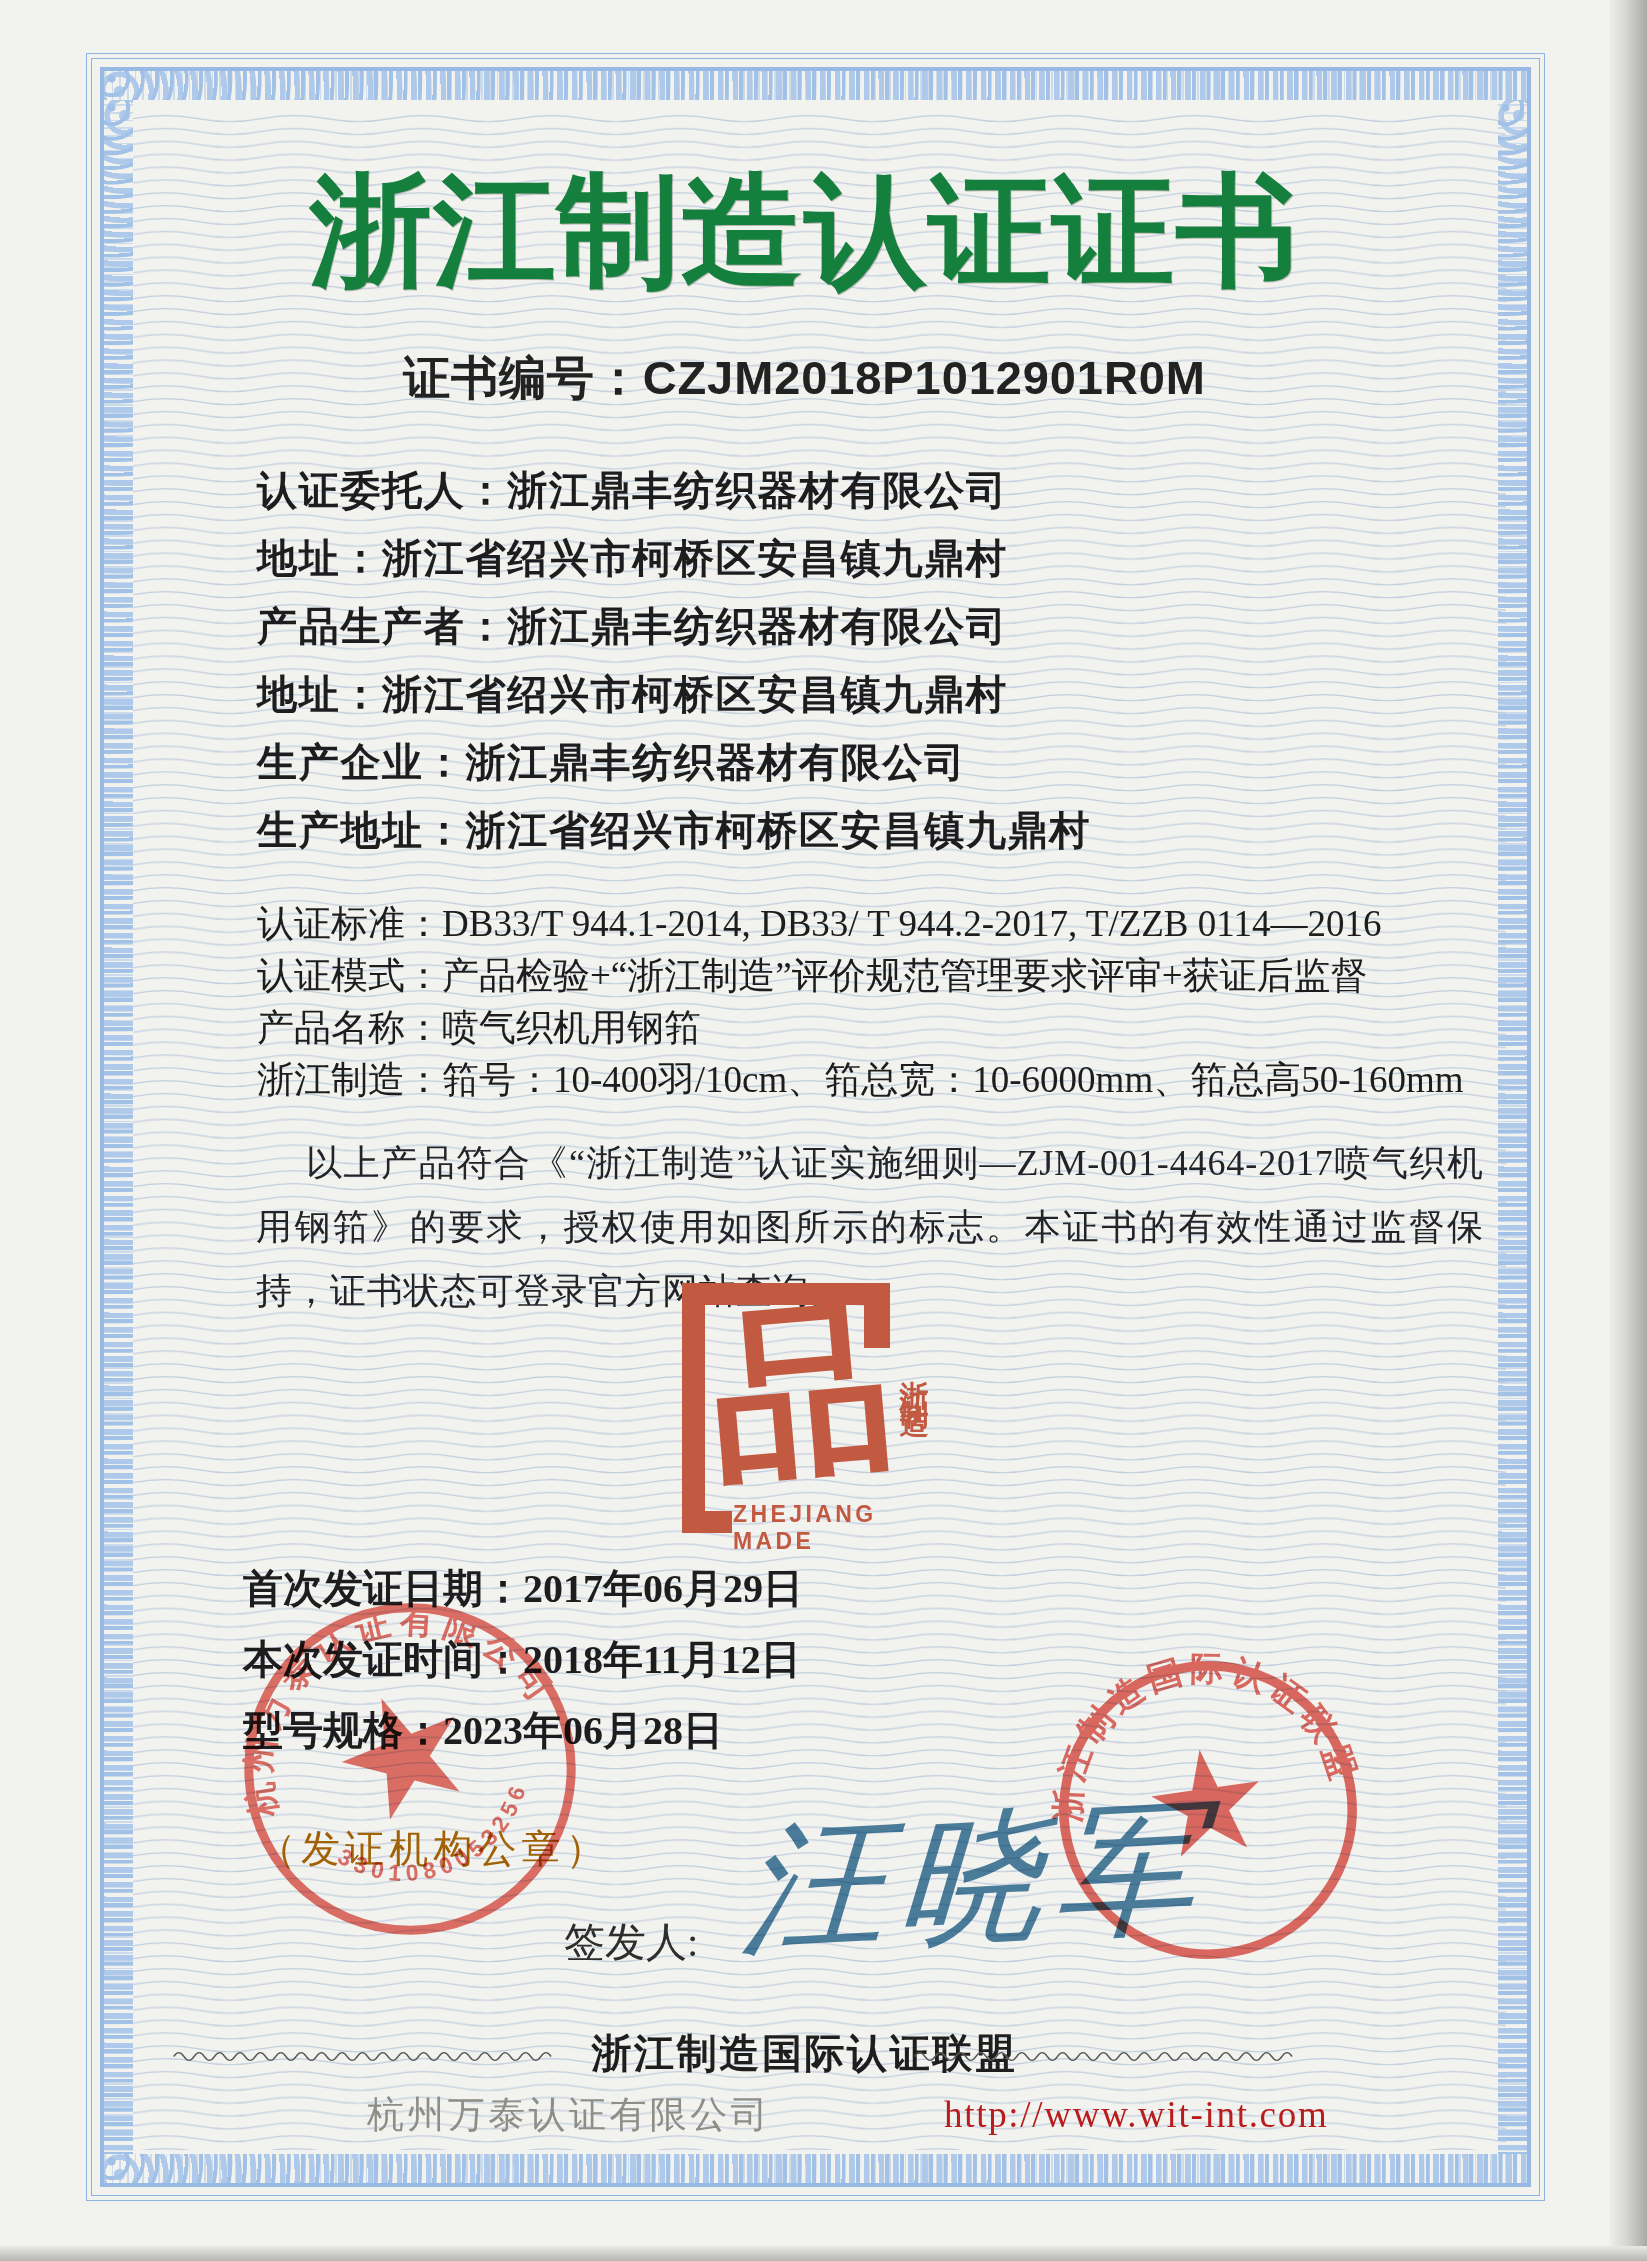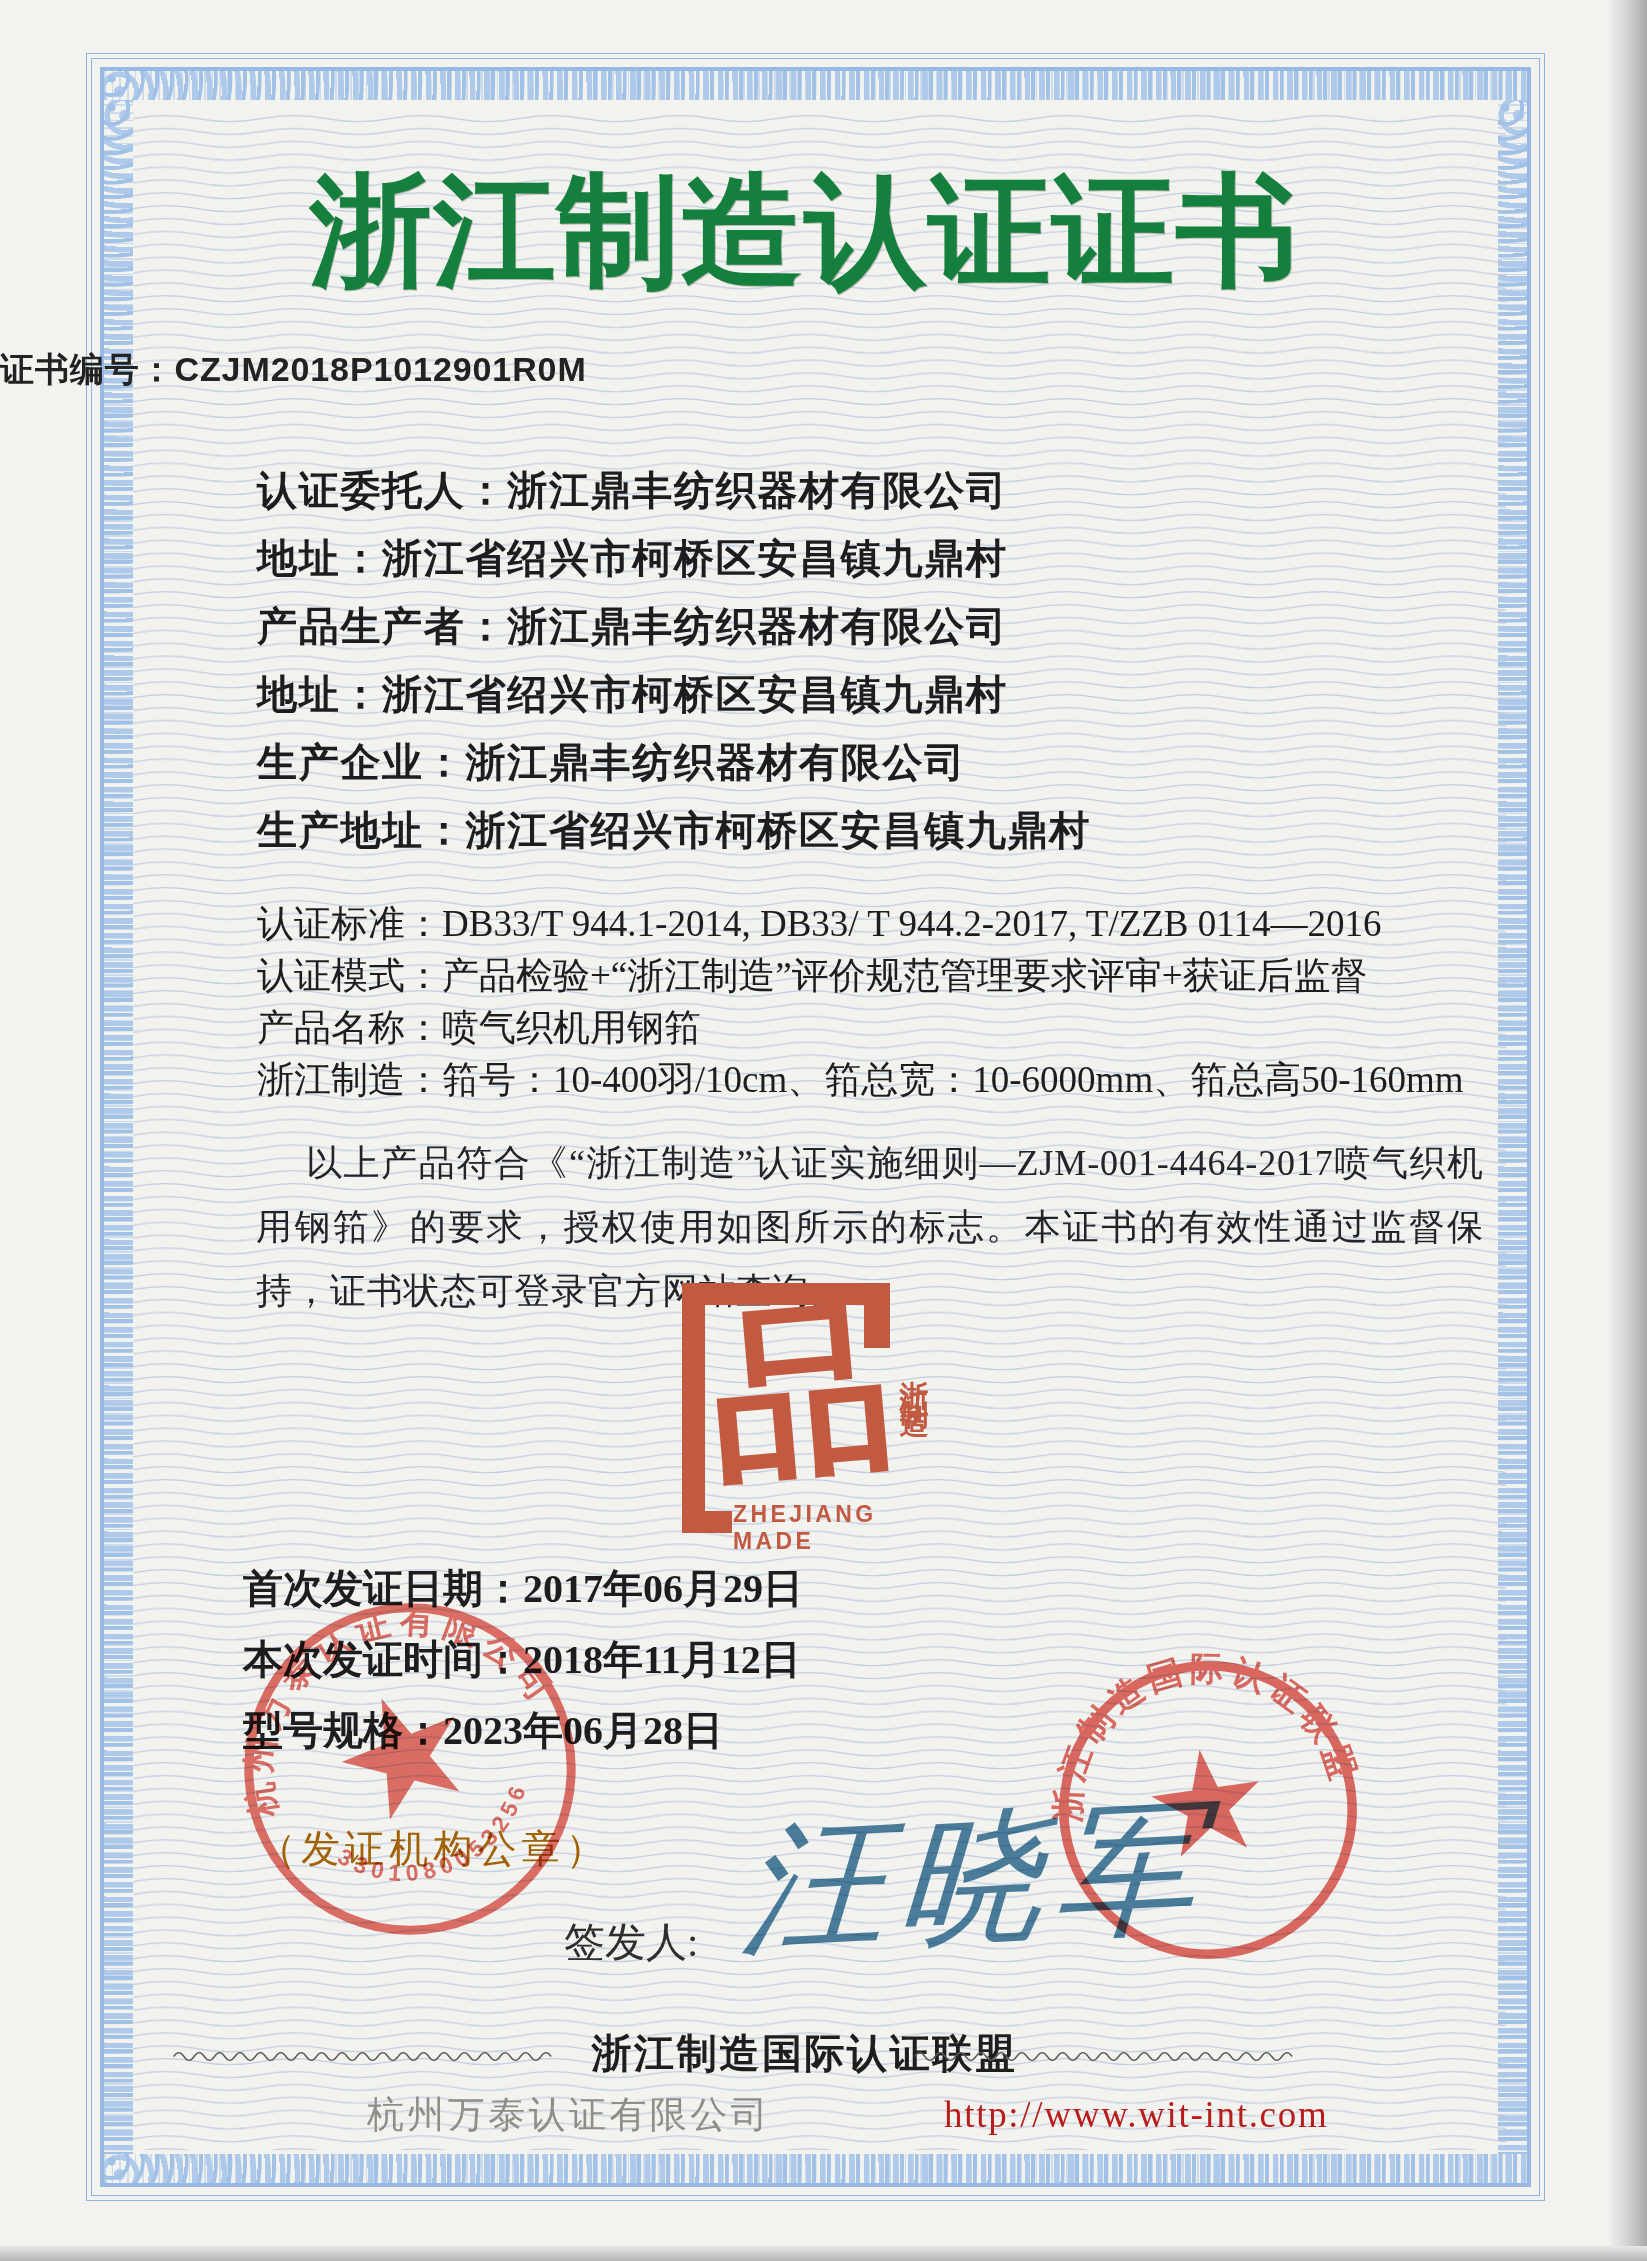--- a/index.html
+++ b/index.html
@@ -33,22 +33,22 @@
   .band-right{right:0;top:29px;bottom:29px;width:29px;
     background-image:
       repeating-radial-gradient(circle at 7.7px 7.7px, #9dbfe6 0 3.4px, rgba(0,0,0,0) 4.3px 14.6px),
       repeating-radial-gradient(circle at 20.6px 15.4px, #abc7ea 0 5.1px, rgba(0,0,0,0) 6px 14.6px),
       repeating-linear-gradient(0deg, rgba(154,188,229,.45) 0 1.7px, rgba(0,0,0,0) 1.7px 7.7px);}
   .waves{position:absolute;left:133px;top:110px;}
 
   .title{position:absolute;left:0;right:38px;top:151px;text-align:center;
     font-family:"Liberation Serif", serif;font-weight:700;font-size:122px;
     color:#15803d;letter-spacing:1.7px;text-shadow:0.9px 0.9px 0 rgba(88,81,68,.35);}
-  .certno{position:absolute;left:0;right:38px;top:347px;text-align:left;
-    font-size:34px;font-weight:700;letter-spacing:0.9px;color:#222;}
+  .certno{position:absolute;left:0;right:38px;top:347px;text-align:center;
+    font-size:47px;font-weight:700;letter-spacing:0.9px;color:#222;}
 
   .fields{position:absolute;left:257px;top:463px;}
   .fields .line{height:68px;font-size:40px;font-weight:700;letter-spacing:1.7px;white-space:nowrap;}
 
   .specs{position:absolute;left:257px;top:899px;}
   .specs .line{height:52px;font-size:37px;font-weight:400;white-space:nowrap;}
   .specs .val{font-family:"Liberation Serif", serif;}
 
   .statement{position:absolute;left:256px;top:1131px;width:1228px;
     font-family:"Liberation Serif", serif;font-size:36px;line-height:64px;

